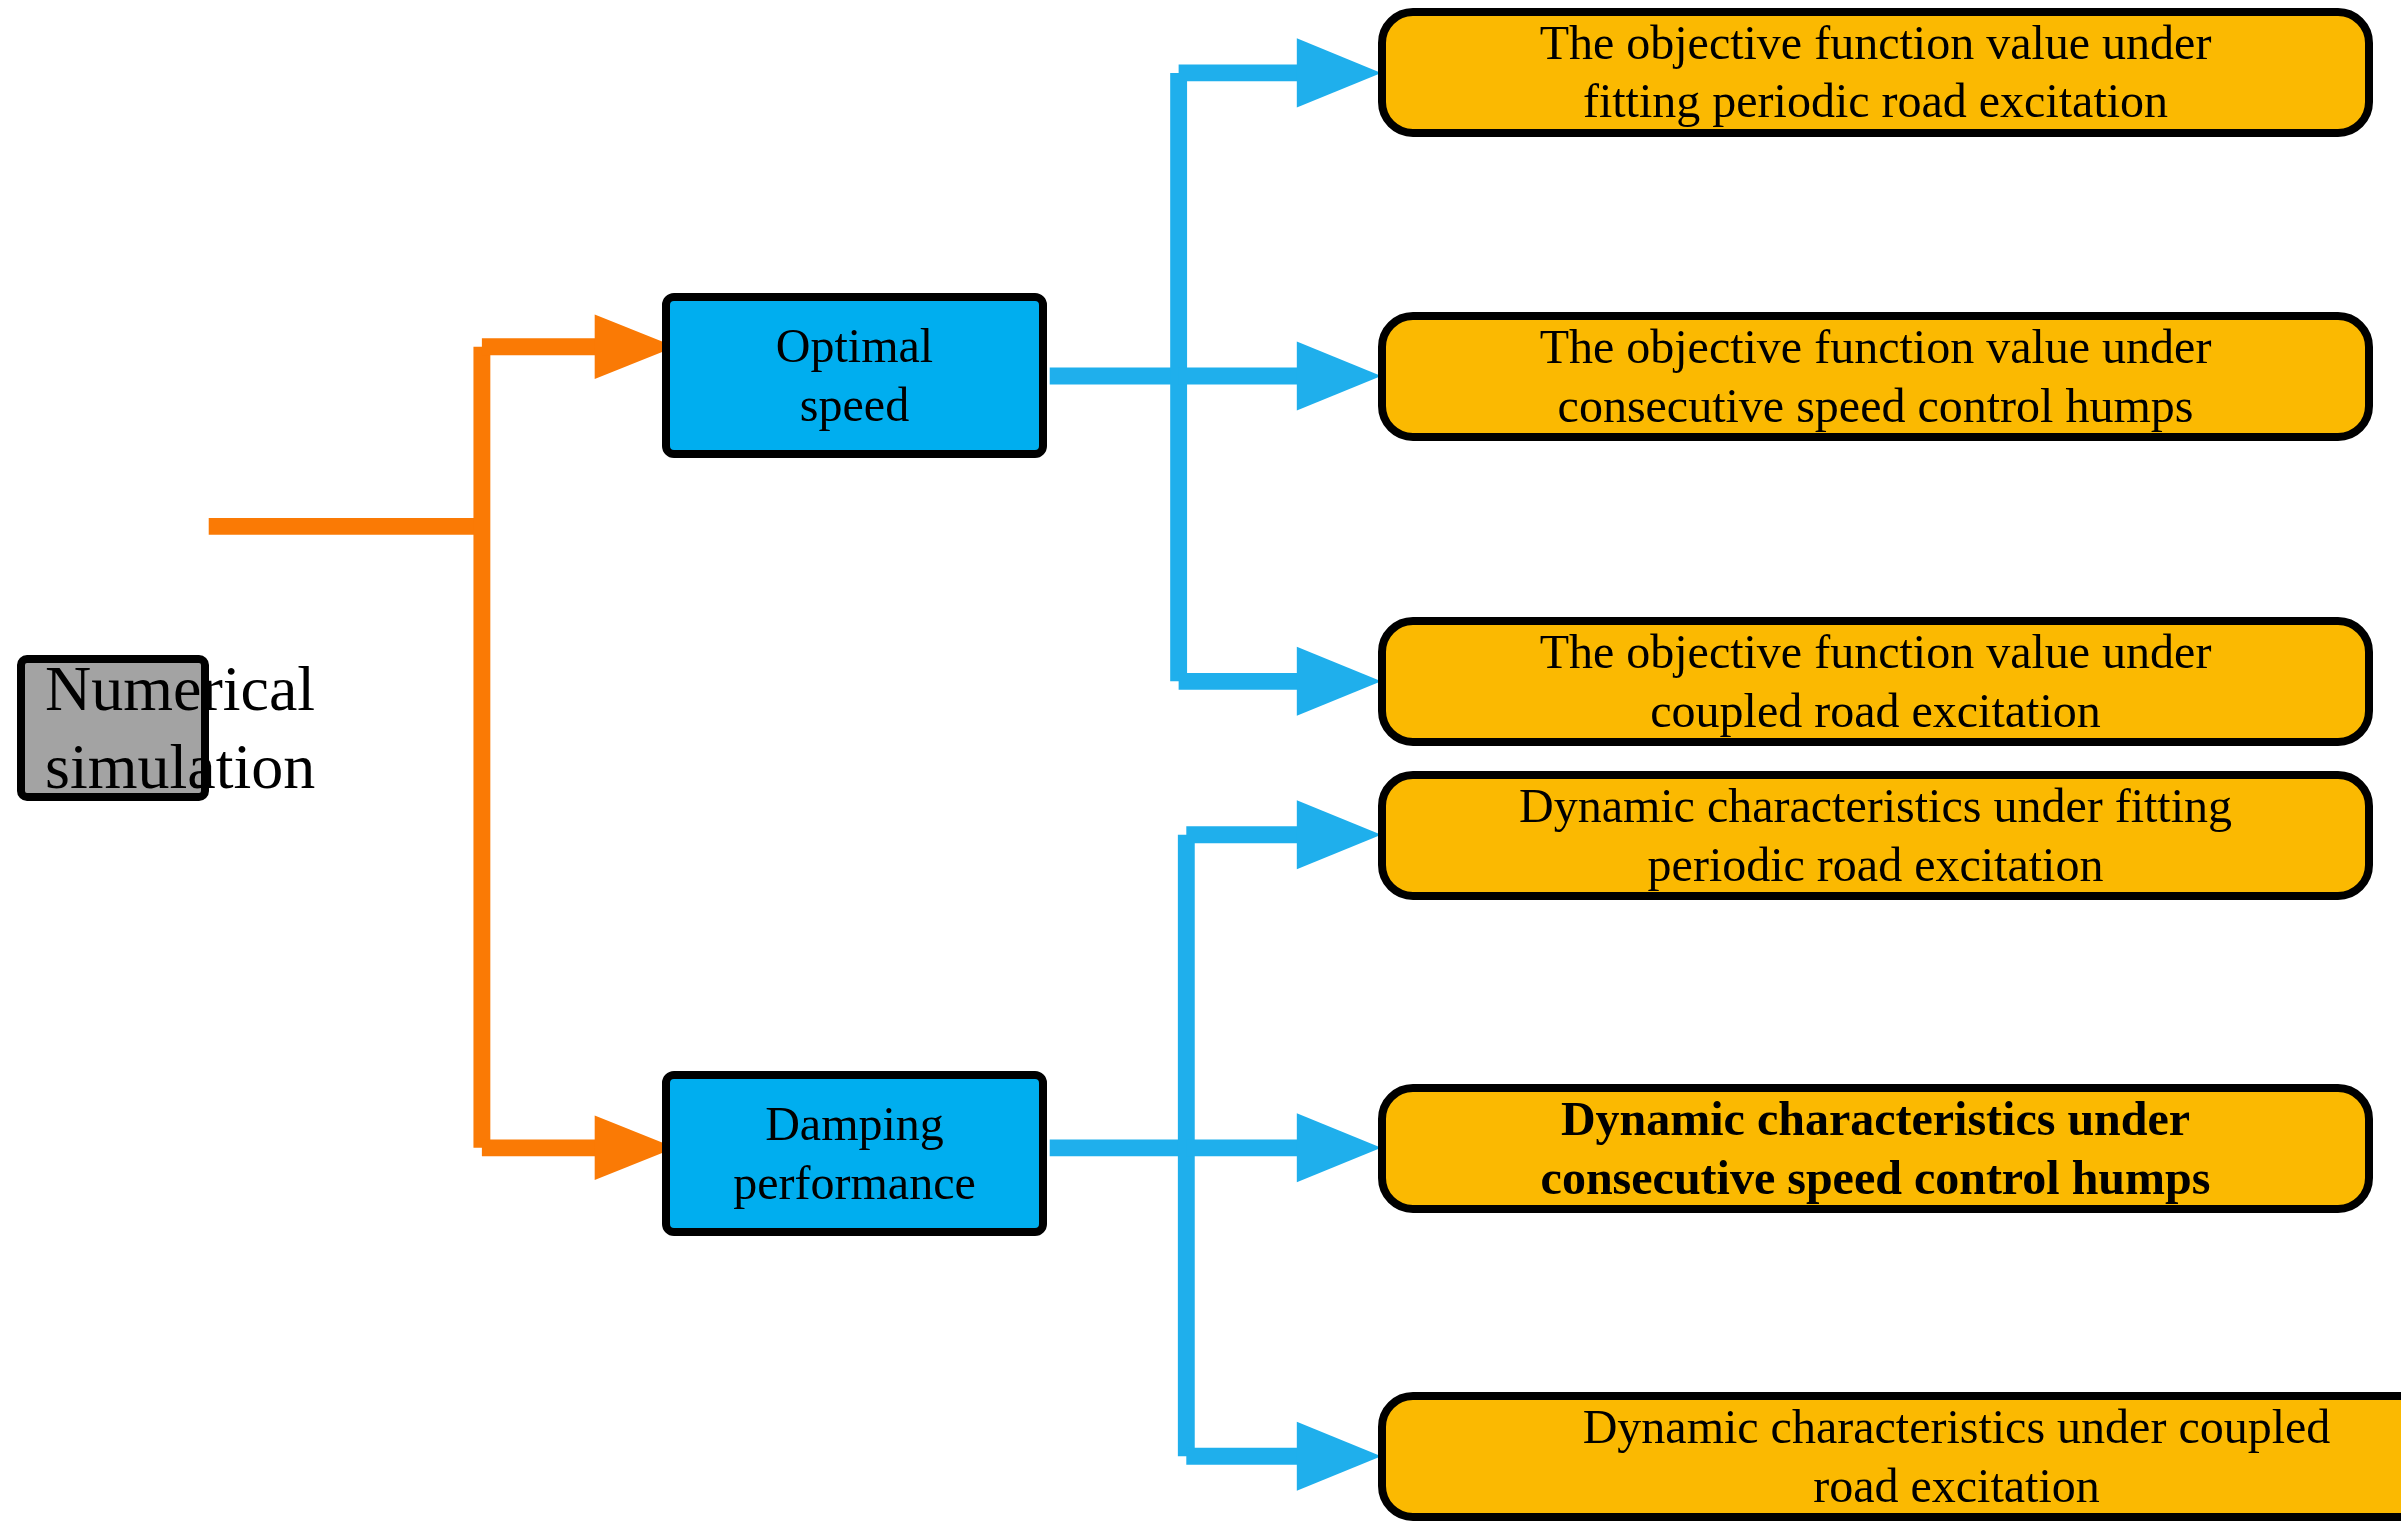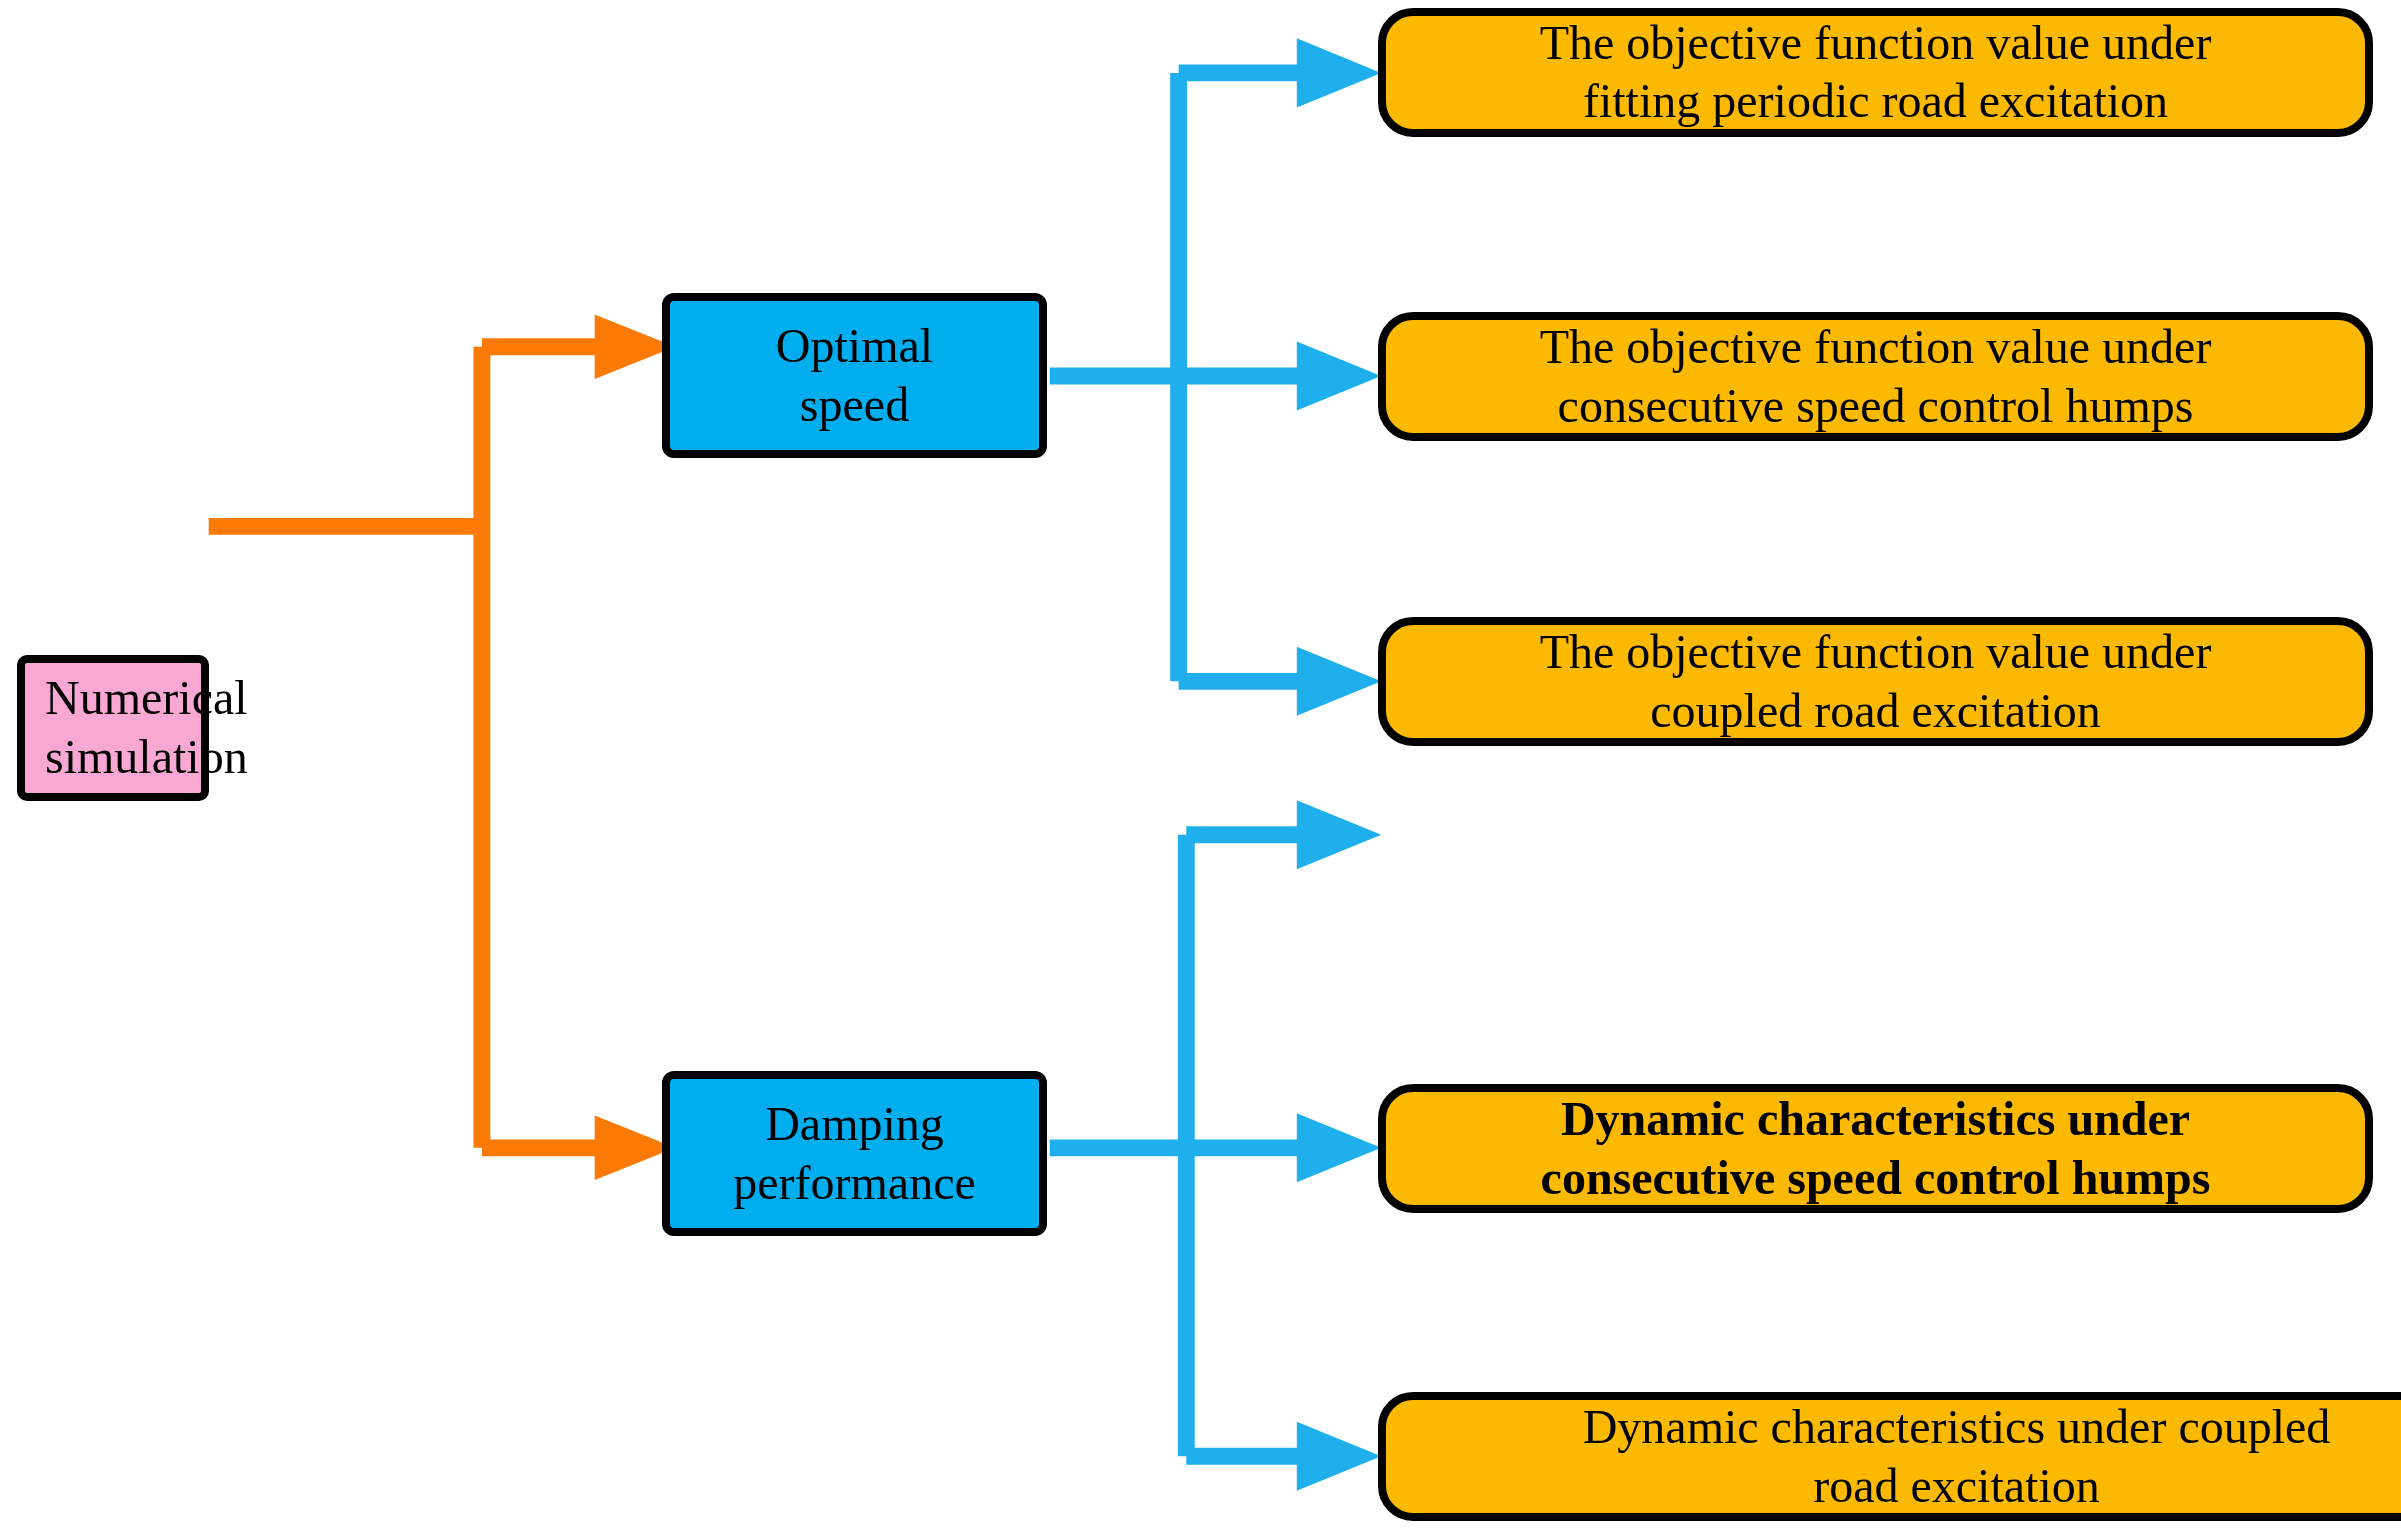--- a/index.html
+++ b/index.html
@@ -30,22 +30,22 @@
     justify-content: center;
     text-align: center;
     color: #000000;
     border: 8.4px solid #000000;
     border-radius: 26px;
     line-height: 1.22;
     z-index: 5;
     padding: 19px 20px;
   }
   .node-root {
-    background: #f9a8d4;
-    font-size: 48px;
+    background: #a3a3a3;
+    font-size: 64px;
     border-radius: 10px;
   }
   .node-mid {
     background: #00AEEF;
     font-size: 48px;
     border-radius: 12px;
   }
   .node-leaf {
     background: #FBB901;
     font-size: 48px;
@@ -112,20 +112,23 @@
   </div>
 
   <div class="node node-leaf" style="left:1378px; top:312px; width:995px; height:129px;">
     <span class="node-text"><span>The objective function value under</span><br><span>consecutive speed control humps</span></span>
   </div>
 
   <div class="node node-leaf" style="left:1378px; top:617px; width:995px; height:129px;">
     <span class="node-text"><span>The objective function value under</span><br><span>coupled road excitation</span></span>
   </div>
 
+  <div class="node node-leaf" style="left:1378px; top:771px; width:995px; height:129px;">
+    <span class="node-text"><span>Dynamic characteristics under fitting</span><br><span>periodic road excitation</span></span>
+  </div>
 
   <div class="node node-leaf" style="left:1378px; top:1084px; width:995px; height:129px;font-weight:bold;">
     <span class="node-text"><span>Dynamic characteristics under</span><br><span>consecutive speed control humps</span></span>
   </div>
 
   <div class="node node-leaf" style="left:1378px; top:1392px; width:1157px; height:129px;">
     <span class="node-text"><span>Dynamic characteristics under coupled</span><br><span>road excitation</span></span>
   </div>
 
 </div>

